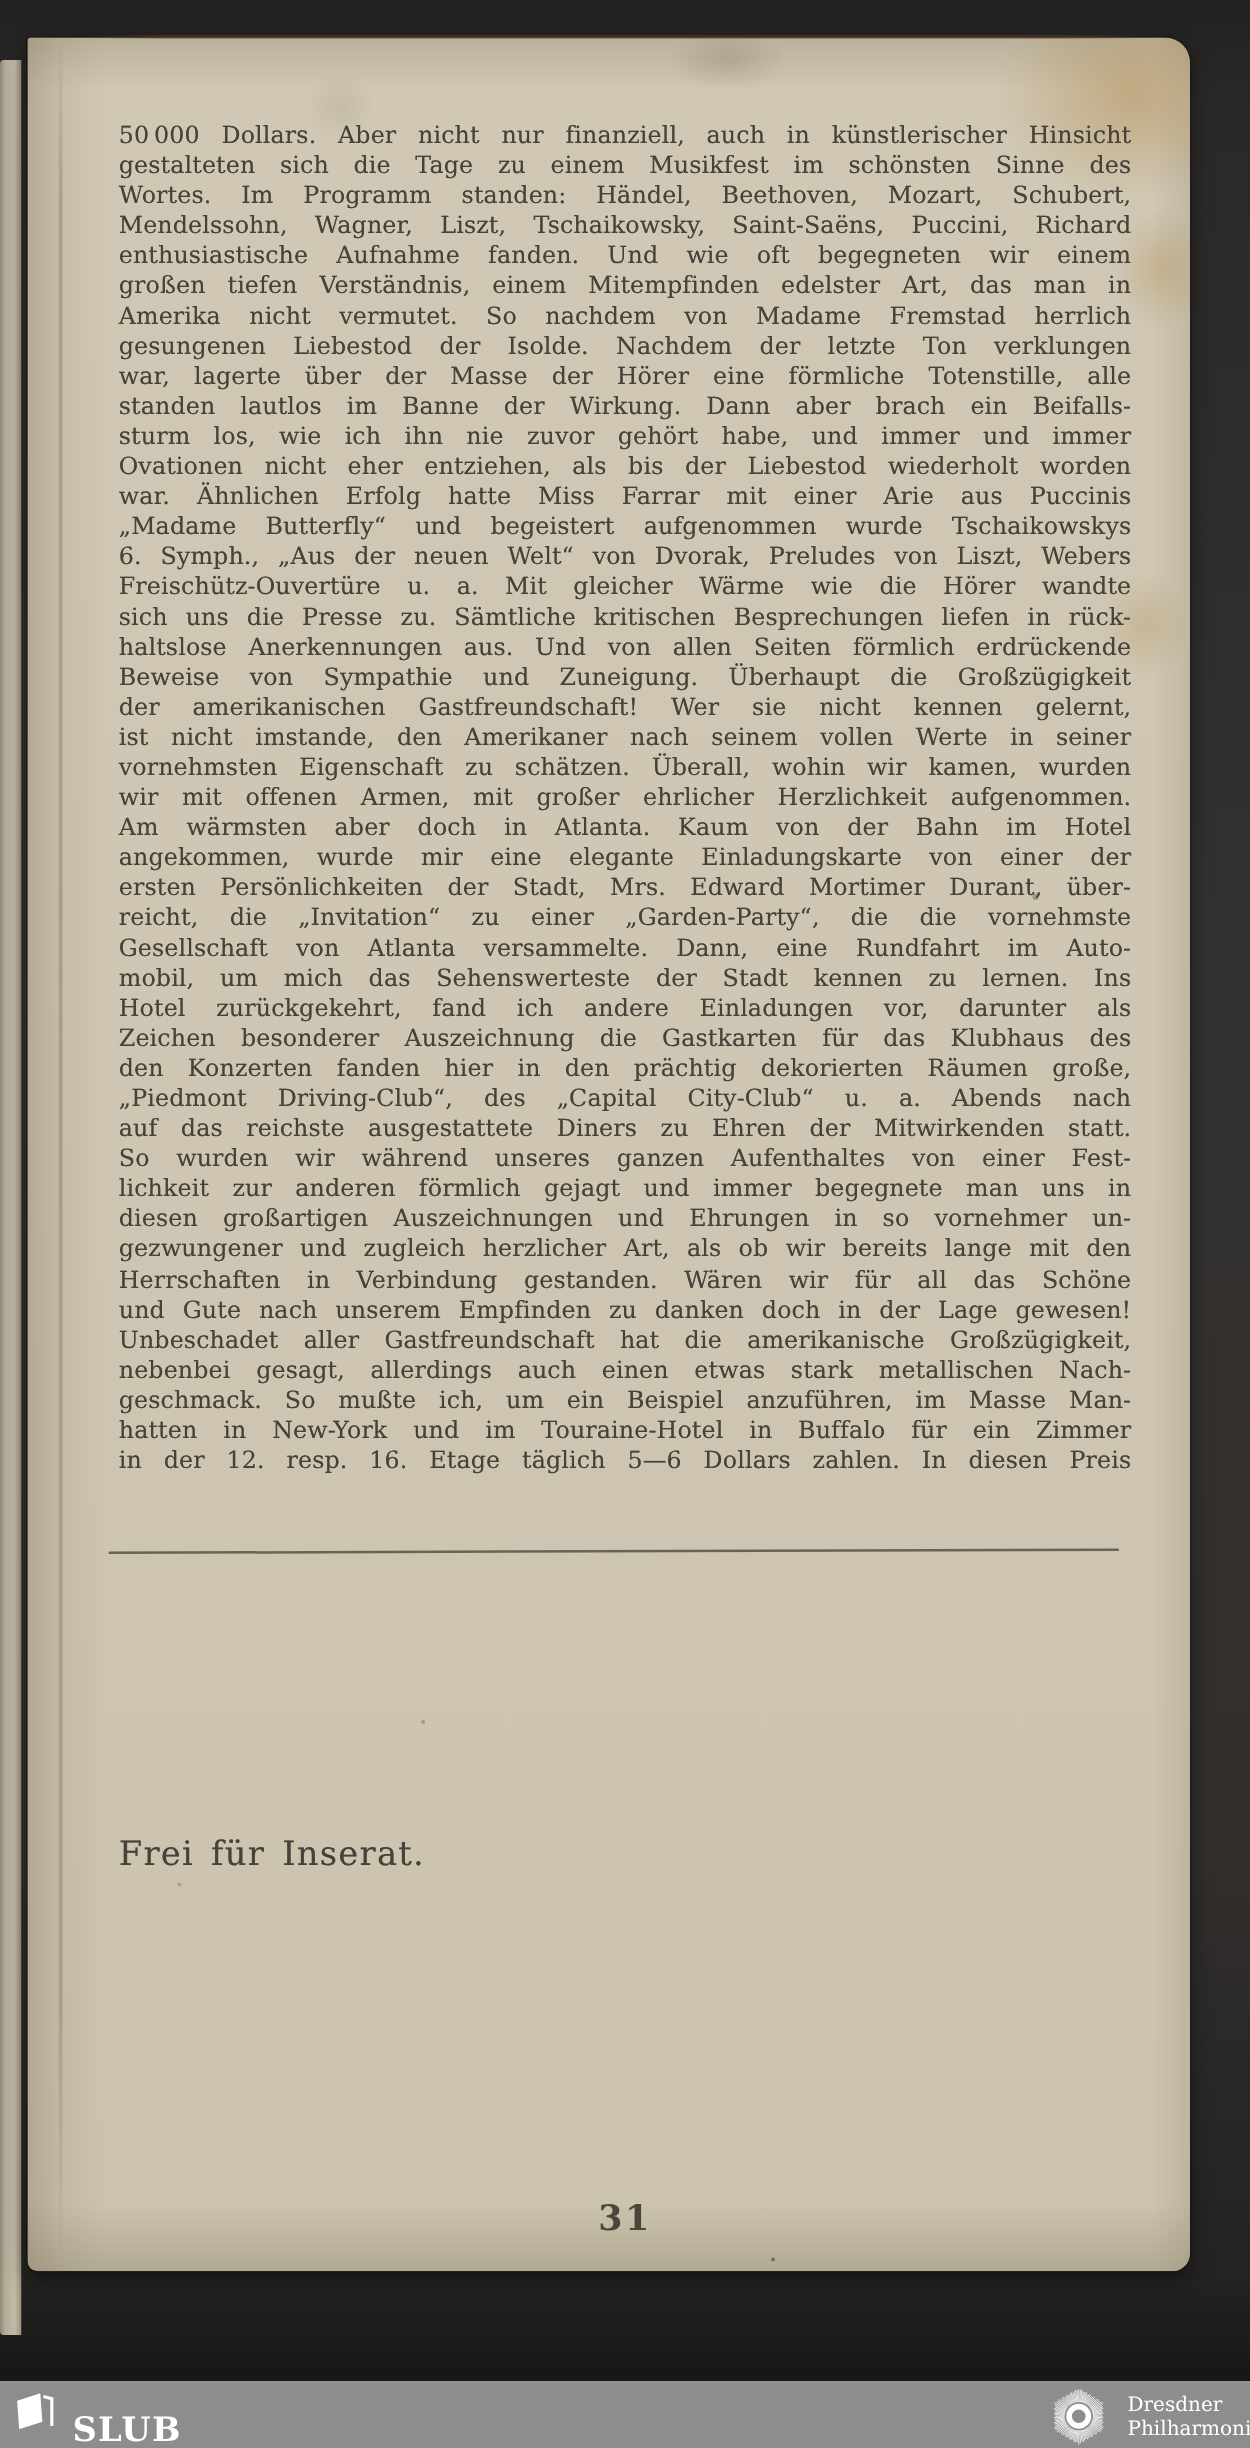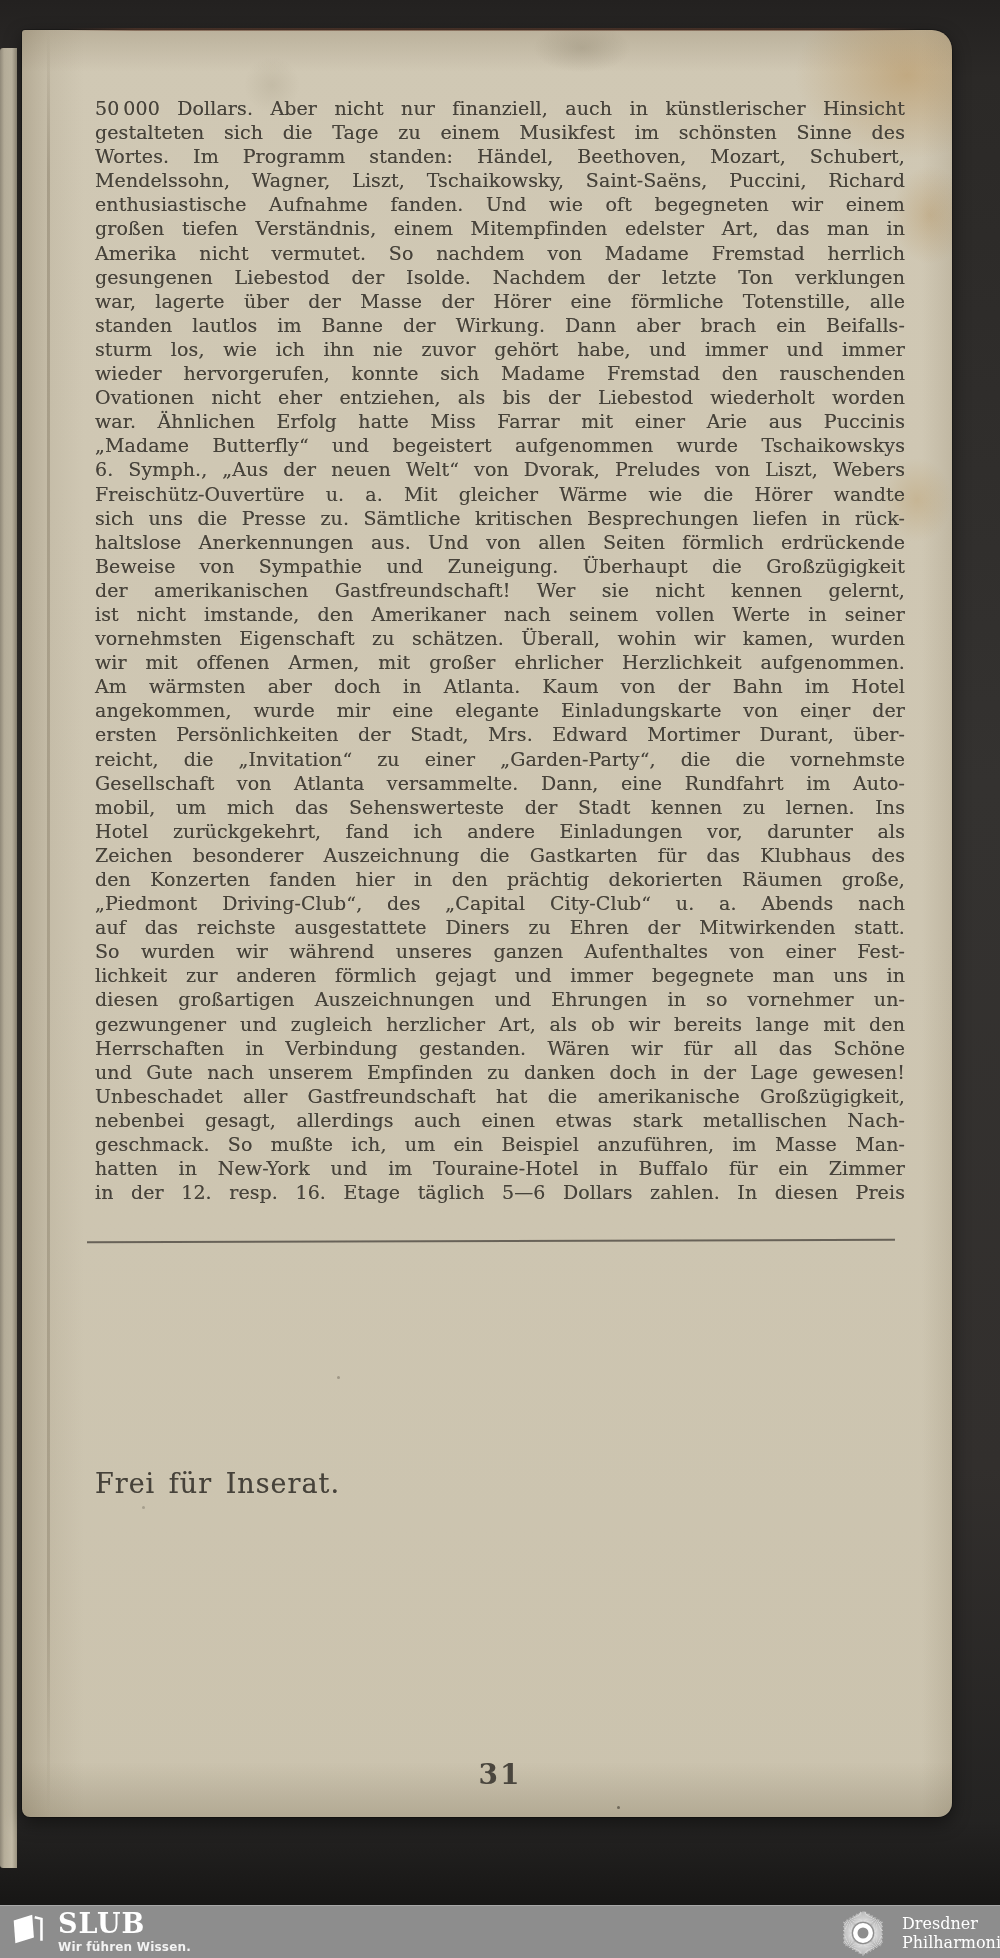--- a/index.html
+++ b/index.html
@@ -69,21 +69,21 @@
   
   .footer{
     position:absolute;left:0;top:1905px;width:1000px;height:53px;
     background:#8d8d8d;border-top:1px solid rgba(220,220,220,0.35);
   }
   .slub-group{position:absolute;left:12px;top:4px;display:flex;gap:14px;}
   .slub-book{width:32px;height:34px;margin-top:2px;}
   .slub-texts{display:flex;flex-direction:column;}
   .slub-wordmark{
     font-family:"DejaVu Serif",serif;font-weight:bold;font-size:27px;line-height:28px;
-    color:#ffffff;letter-spacing:1px;
+    color:#ffffff;letter-spacing:1px;margin-top:21px;
   }
   .slub-tagline{
     font-family:"DejaVu Sans",sans-serif;font-weight:bold;font-size:12px;line-height:17px;
     color:#f2f2f2;letter-spacing:0.2px;margin-top:1px;
   }
   .ph-group{position:absolute;left:836px;top:0;height:53px;display:flex;align-items:center;gap:12px;}
   .ph-star{width:54px;height:52px;}
   .ph-texts{
     font-family:"DejaVu Serif",serif;font-size:16px;line-height:19px;color:#ffffff;
   }
@@ -102,21 +102,20 @@
       <div class="tline">gestalteten sich die Tage zu einem Musikfest im schönsten Sinne des</div>
       <div class="tline">Wortes.  Im Programm standen: Händel, Beethoven, Mozart, Schubert,</div>
       <div class="tline">Mendelssohn, Wagner, Liszt, Tschaikowsky, Saint-Saëns, Puccini, Richard</div>
       <div class="tline">enthusiastische Aufnahme fanden.  Und wie oft begegneten wir einem</div>
       <div class="tline">großen tiefen Verständnis, einem Mitempfinden edelster Art, das man in</div>
       <div class="tline">Amerika nicht vermutet.  So nachdem von Madame Fremstad herrlich</div>
       <div class="tline">gesungenen Liebestod der Isolde.  Nachdem der letzte Ton verklungen</div>
       <div class="tline">war, lagerte über der Masse der Hörer eine förmliche Totenstille, alle</div>
       <div class="tline">standen lautlos im Banne der Wirkung.  Dann aber brach ein Beifalls-</div>
       <div class="tline">sturm los, wie ich ihn nie zuvor gehört habe, und immer und immer</div>
-      <div class="tline">wieder hervorgerufen, konnte sich Madame Fremstad den rauschenden</div>
       <div class="tline">Ovationen nicht eher entziehen, als bis der Liebestod wiederholt worden</div>
       <div class="tline">war.  Ähnlichen Erfolg hatte Miss Farrar mit einer Arie aus Puccinis</div>
       <div class="tline">„Madame Butterfly“ und begeistert aufgenommen wurde Tschaikowskys</div>
       <div class="tline">6. Symph., „Aus der neuen Welt“ von Dvorak, Preludes von Liszt, Webers</div>
       <div class="tline">Freischütz-Ouvertüre u. a.  Mit gleicher Wärme wie die Hörer wandte</div>
       <div class="tline">sich uns die Presse zu.  Sämtliche kritischen Besprechungen liefen in rück-</div>
       <div class="tline">haltslose Anerkennungen aus.  Und von allen Seiten förmlich erdrückende</div>
       <div class="tline">Beweise von Sympathie und Zuneigung.  Überhaupt die Großzügigkeit</div>
       <div class="tline">der amerikanischen Gastfreundschaft!  Wer sie nicht kennen gelernt,</div>
       <div class="tline">ist nicht imstande, den Amerikaner nach seinem vollen Werte in seiner</div>

